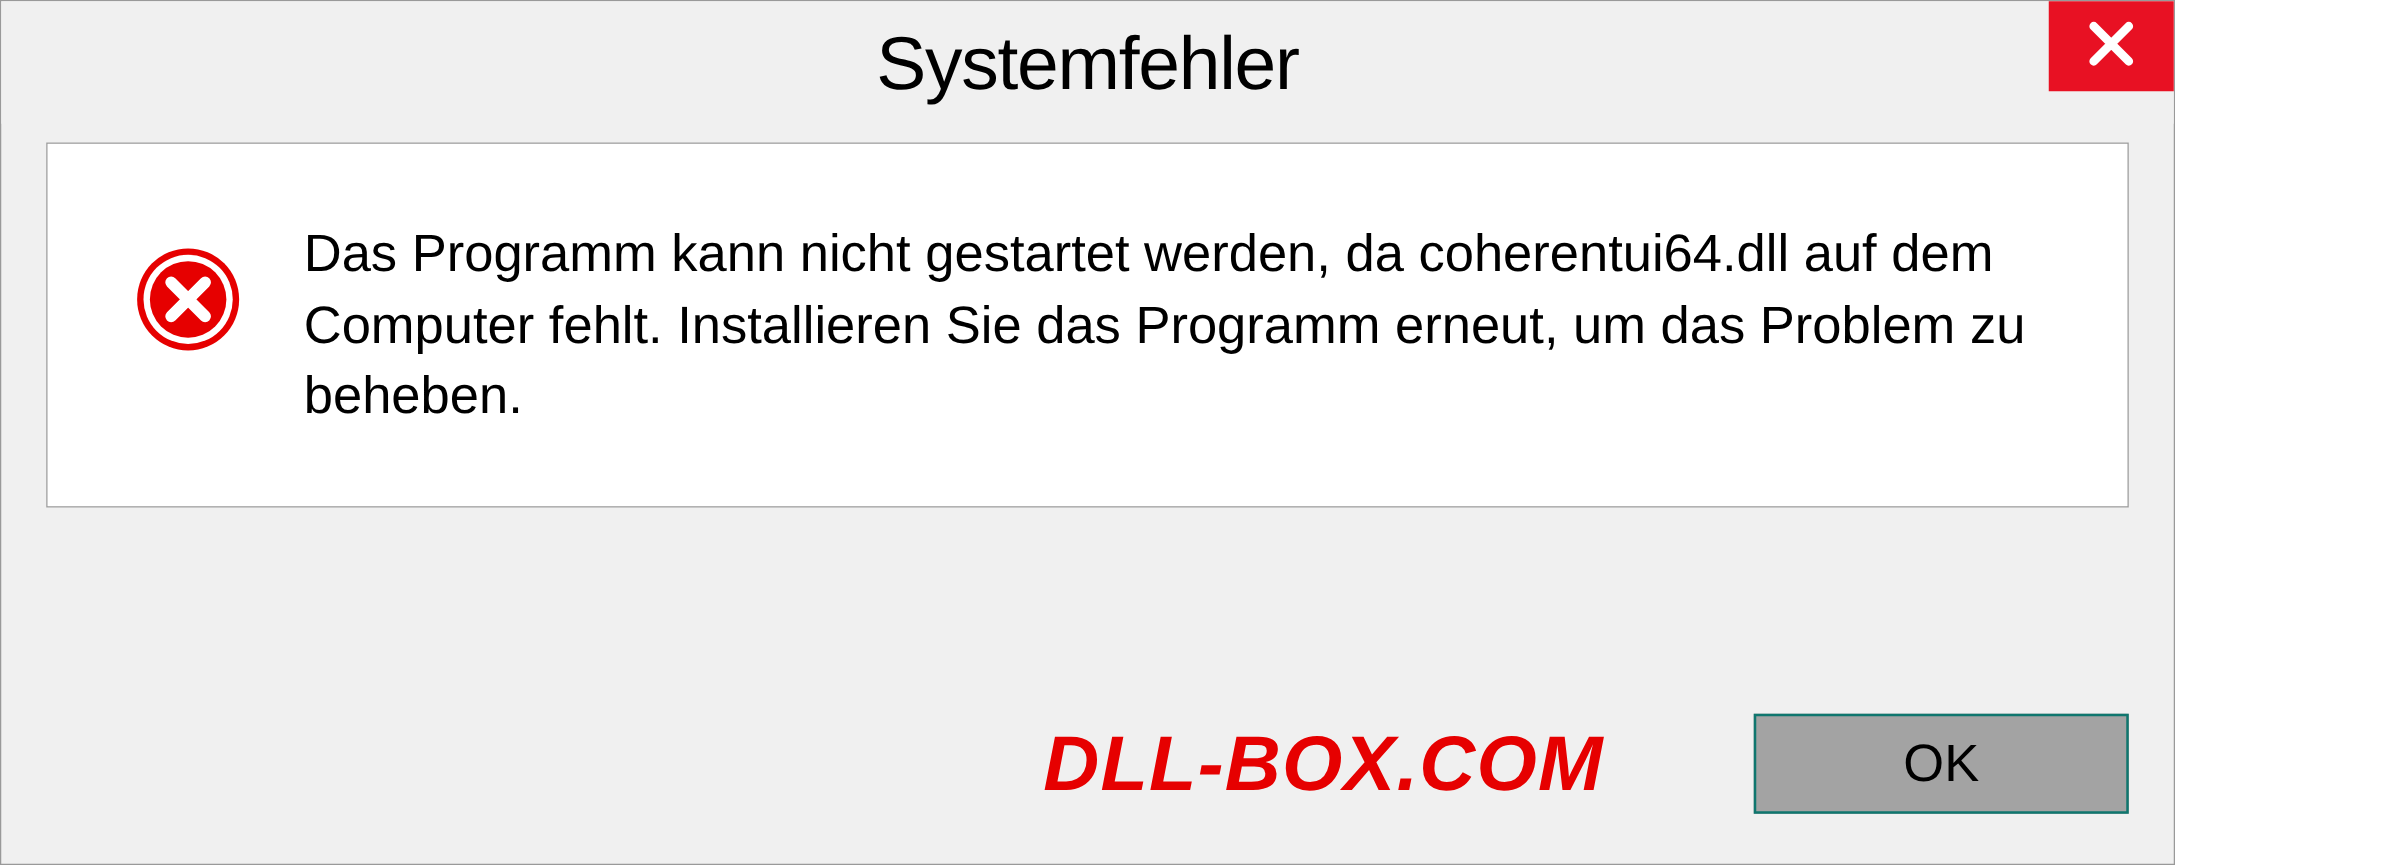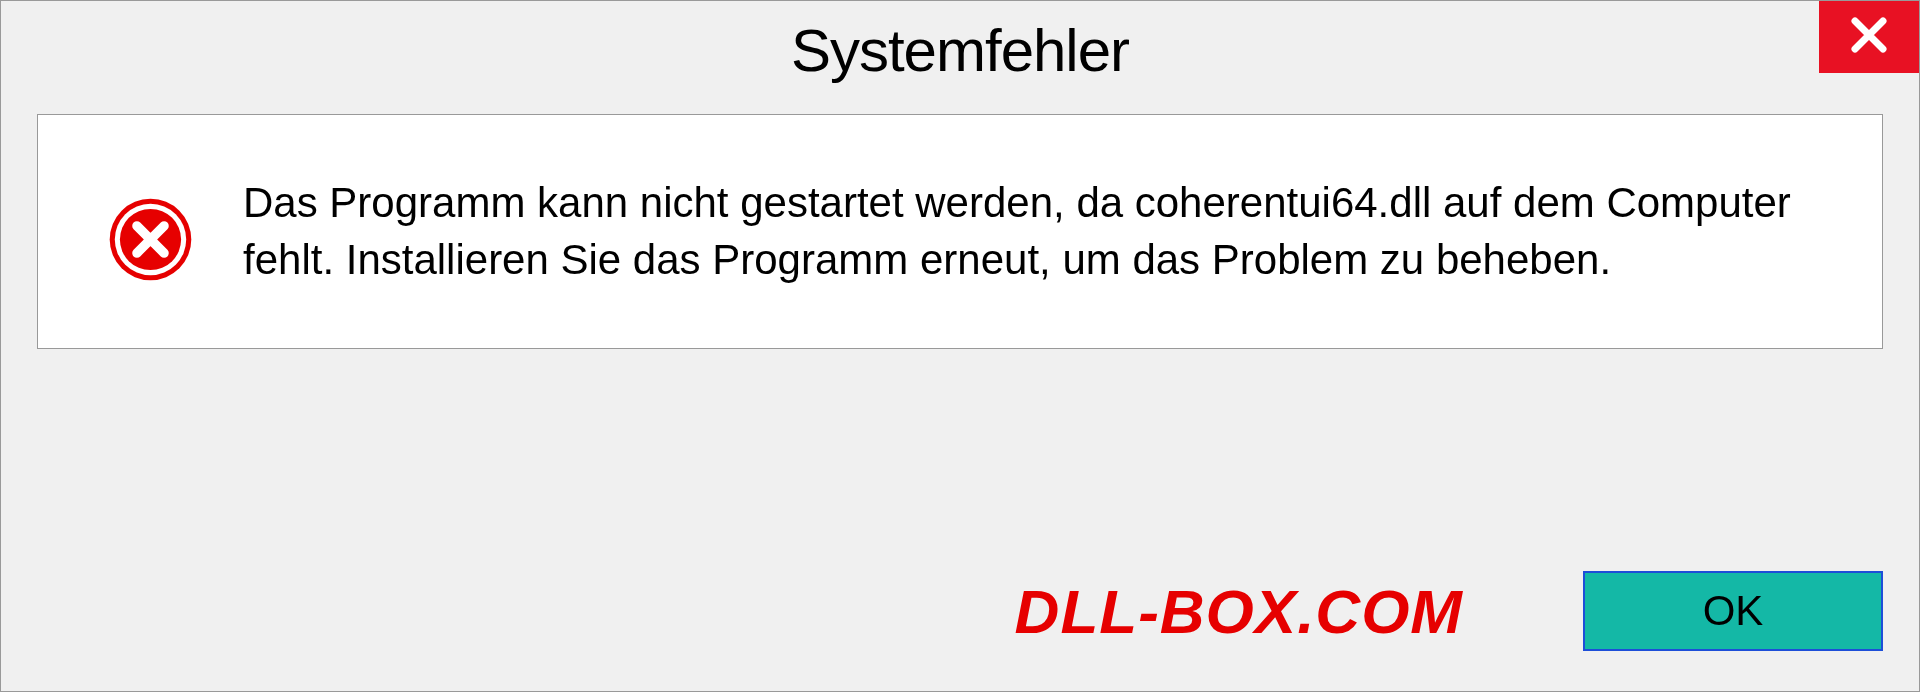--- a/index.html
+++ b/index.html
@@ -8,21 +8,21 @@
       box-sizing: border-box;
     }
     body {
       font-family: "Segoe UI", Tahoma, Arial, sans-serif;
       background: #ffffff;
       width: 1920px;
       height: 692px;
       position: relative;
     }
     .dialog {
-      width: 1920px;
+      width: 1740px;
       height: 692px;
       background: #f0f0f0;
       border: 1px solid #999;
       position: relative;
       display: flex;
       flex-direction: column;
     }
     .titlebar {
       height: 98px;
       display: flex;
@@ -92,22 +92,22 @@
       font-size: 62px;
       font-weight: 900;
       color: #e60000;
       font-style: italic;
       letter-spacing: 1px;
       user-select: none;
     }
     .ok-button {
       width: 300px;
       height: 80px;
-      background: #14b8a6;
-      border: 2px solid #1d4ed8;
+      background: #a3a3a3;
+      border: 2px solid #0f766e;
       font-size: 42px;
       color: #000;
       display: flex;
       align-items: center;
       justify-content: center;
       cursor: pointer;
       font-family: inherit;
     }
   </style>
 </head>

